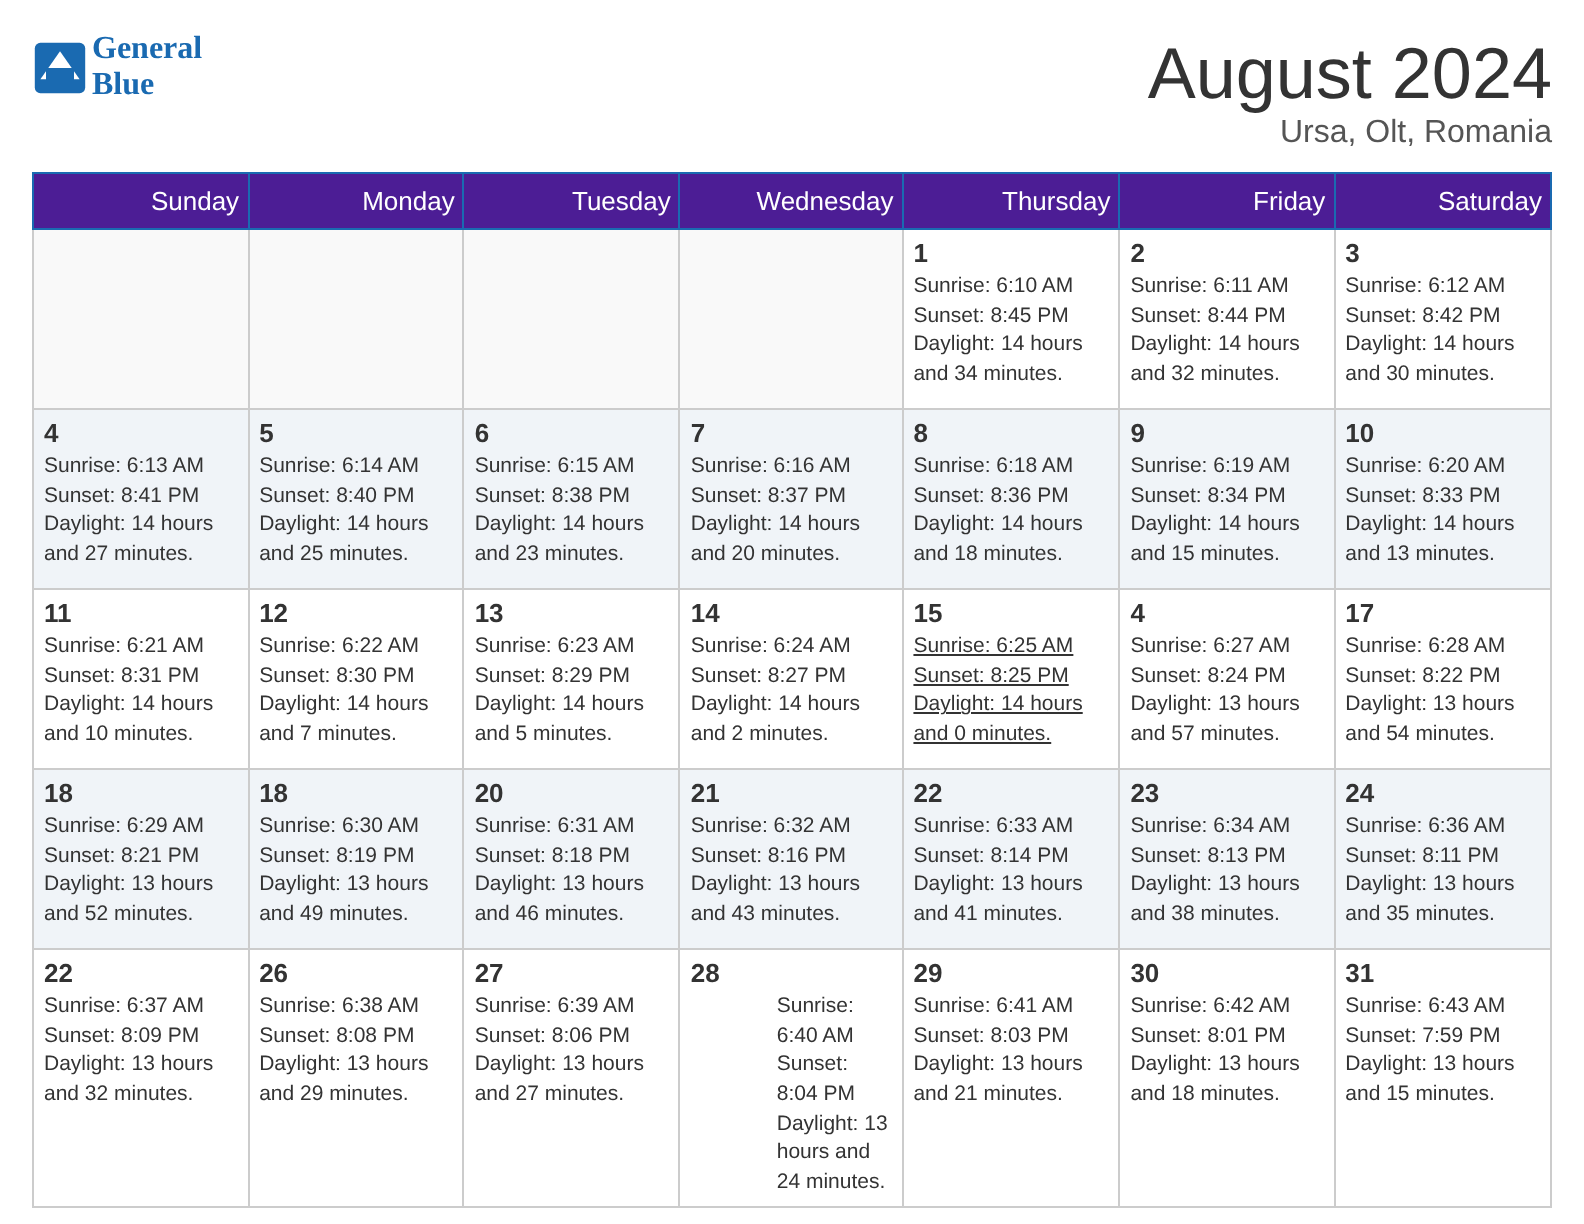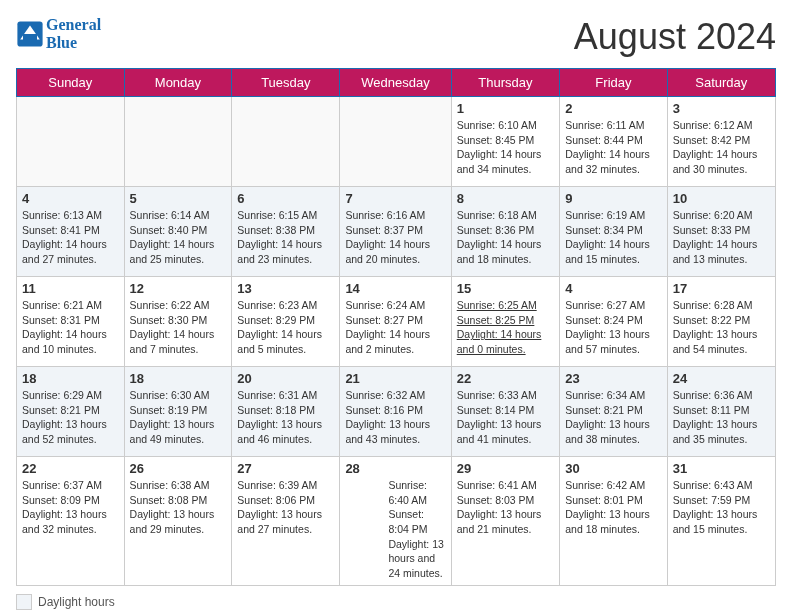--- a/index.html
+++ b/index.html
@@ -37,24 +37,24 @@
     .location {
       font-size: 16px;
       color: #555;
     }
     table {
       width: 100%;
       border-collapse: collapse;
       font-size: 11px;
     }
     thead tr th {
-      background: #be185d;
+      background: #4c1d95;
       color: #fff;
       padding: 6px 4px;
-      text-align: center;
+      text-align: right;
       font-size: 13px;
       font-weight: normal;
       border: 1px solid #1a6ab1;
       margin-top: 32px;
     }
     tbody tr td {
       border: 1px solid #ccc;
       vertical-align: top;
       padding: 4px 5px;
       height: 90px;
@@ -107,20 +107,21 @@
       <polygon points="20,8 34,28 6,28" fill="white"></polygon>
       <rect x="10" y="20" width="20" height="10" fill="#1a6ab1"></rect>
     </svg>
     <div>
       <div style="font-size:16px; font-weight:bold; color:#1a6ab1;">General</div>
       <div style="font-size:16px; font-weight:bold; color:#1a6ab1;">Blue</div>
     </div>
   </div>
   <div class="title-area">
     <div class="month-year">August 2024</div>
+    <div class="location">Ursa, Olt, Romania</div>
   </div>
 </div>
 
 <table>
   <thead>
     <tr>
     <th>Sunday</th>
         <th>Monday</th>
         <th>Tuesday</th>
         <th>Wednesday</th>
@@ -269,21 +270,21 @@
         </td>
         <td>
           <span class="day-num">22</span>
           <div class="day-info" style="white-space: pre-line;">Sunrise: 6:33 AM
 Sunset: 8:14 PM
 Daylight: 13 hours and 41 minutes.</div>
         </td>
         <td>
           <span class="day-num">23</span>
           <div class="day-info" style="white-space: pre-line;">Sunrise: 6:34 AM
-Sunset: 8:21 PM
+Sunset: 8:13 PM
 Daylight: 13 hours and 38 minutes.</div>
         </td>
         <td>
           <span class="day-num">24</span>
           <div class="day-info" style="white-space: pre-line;">Sunrise: 6:36 AM
 Sunset: 8:11 PM
 Daylight: 13 hours and 35 minutes.</div>
         </td>
       </tr>
       <tr>

